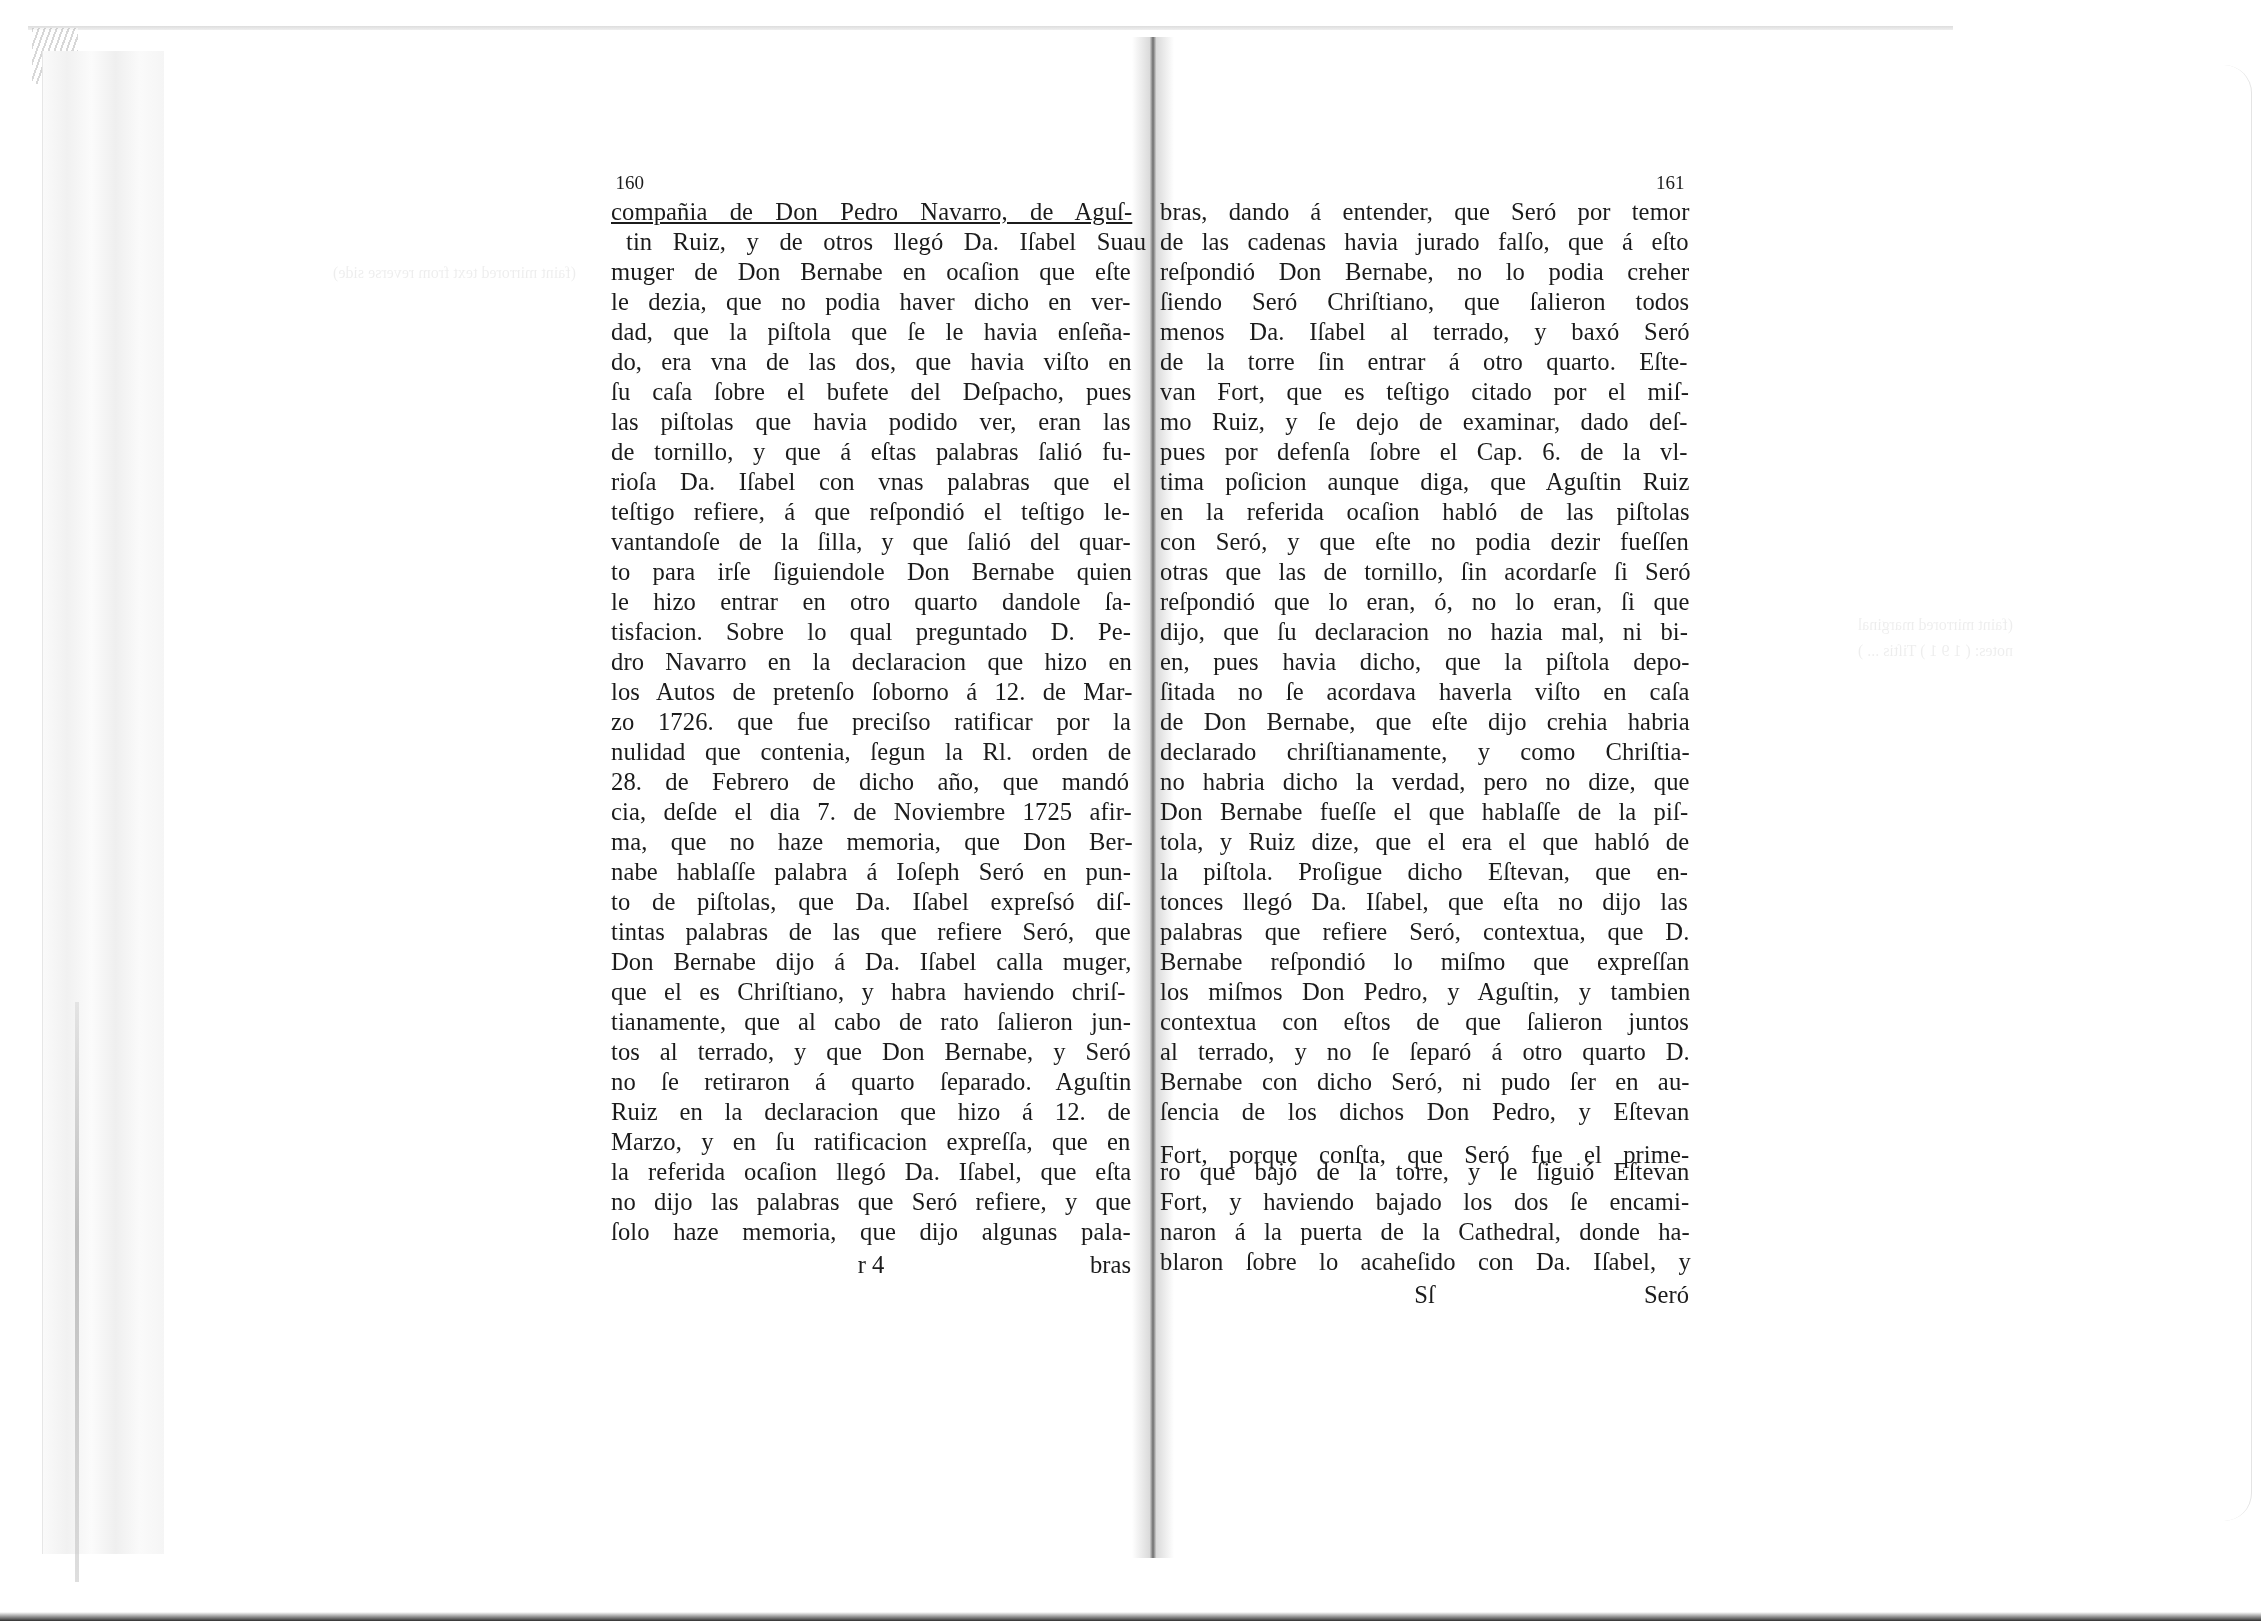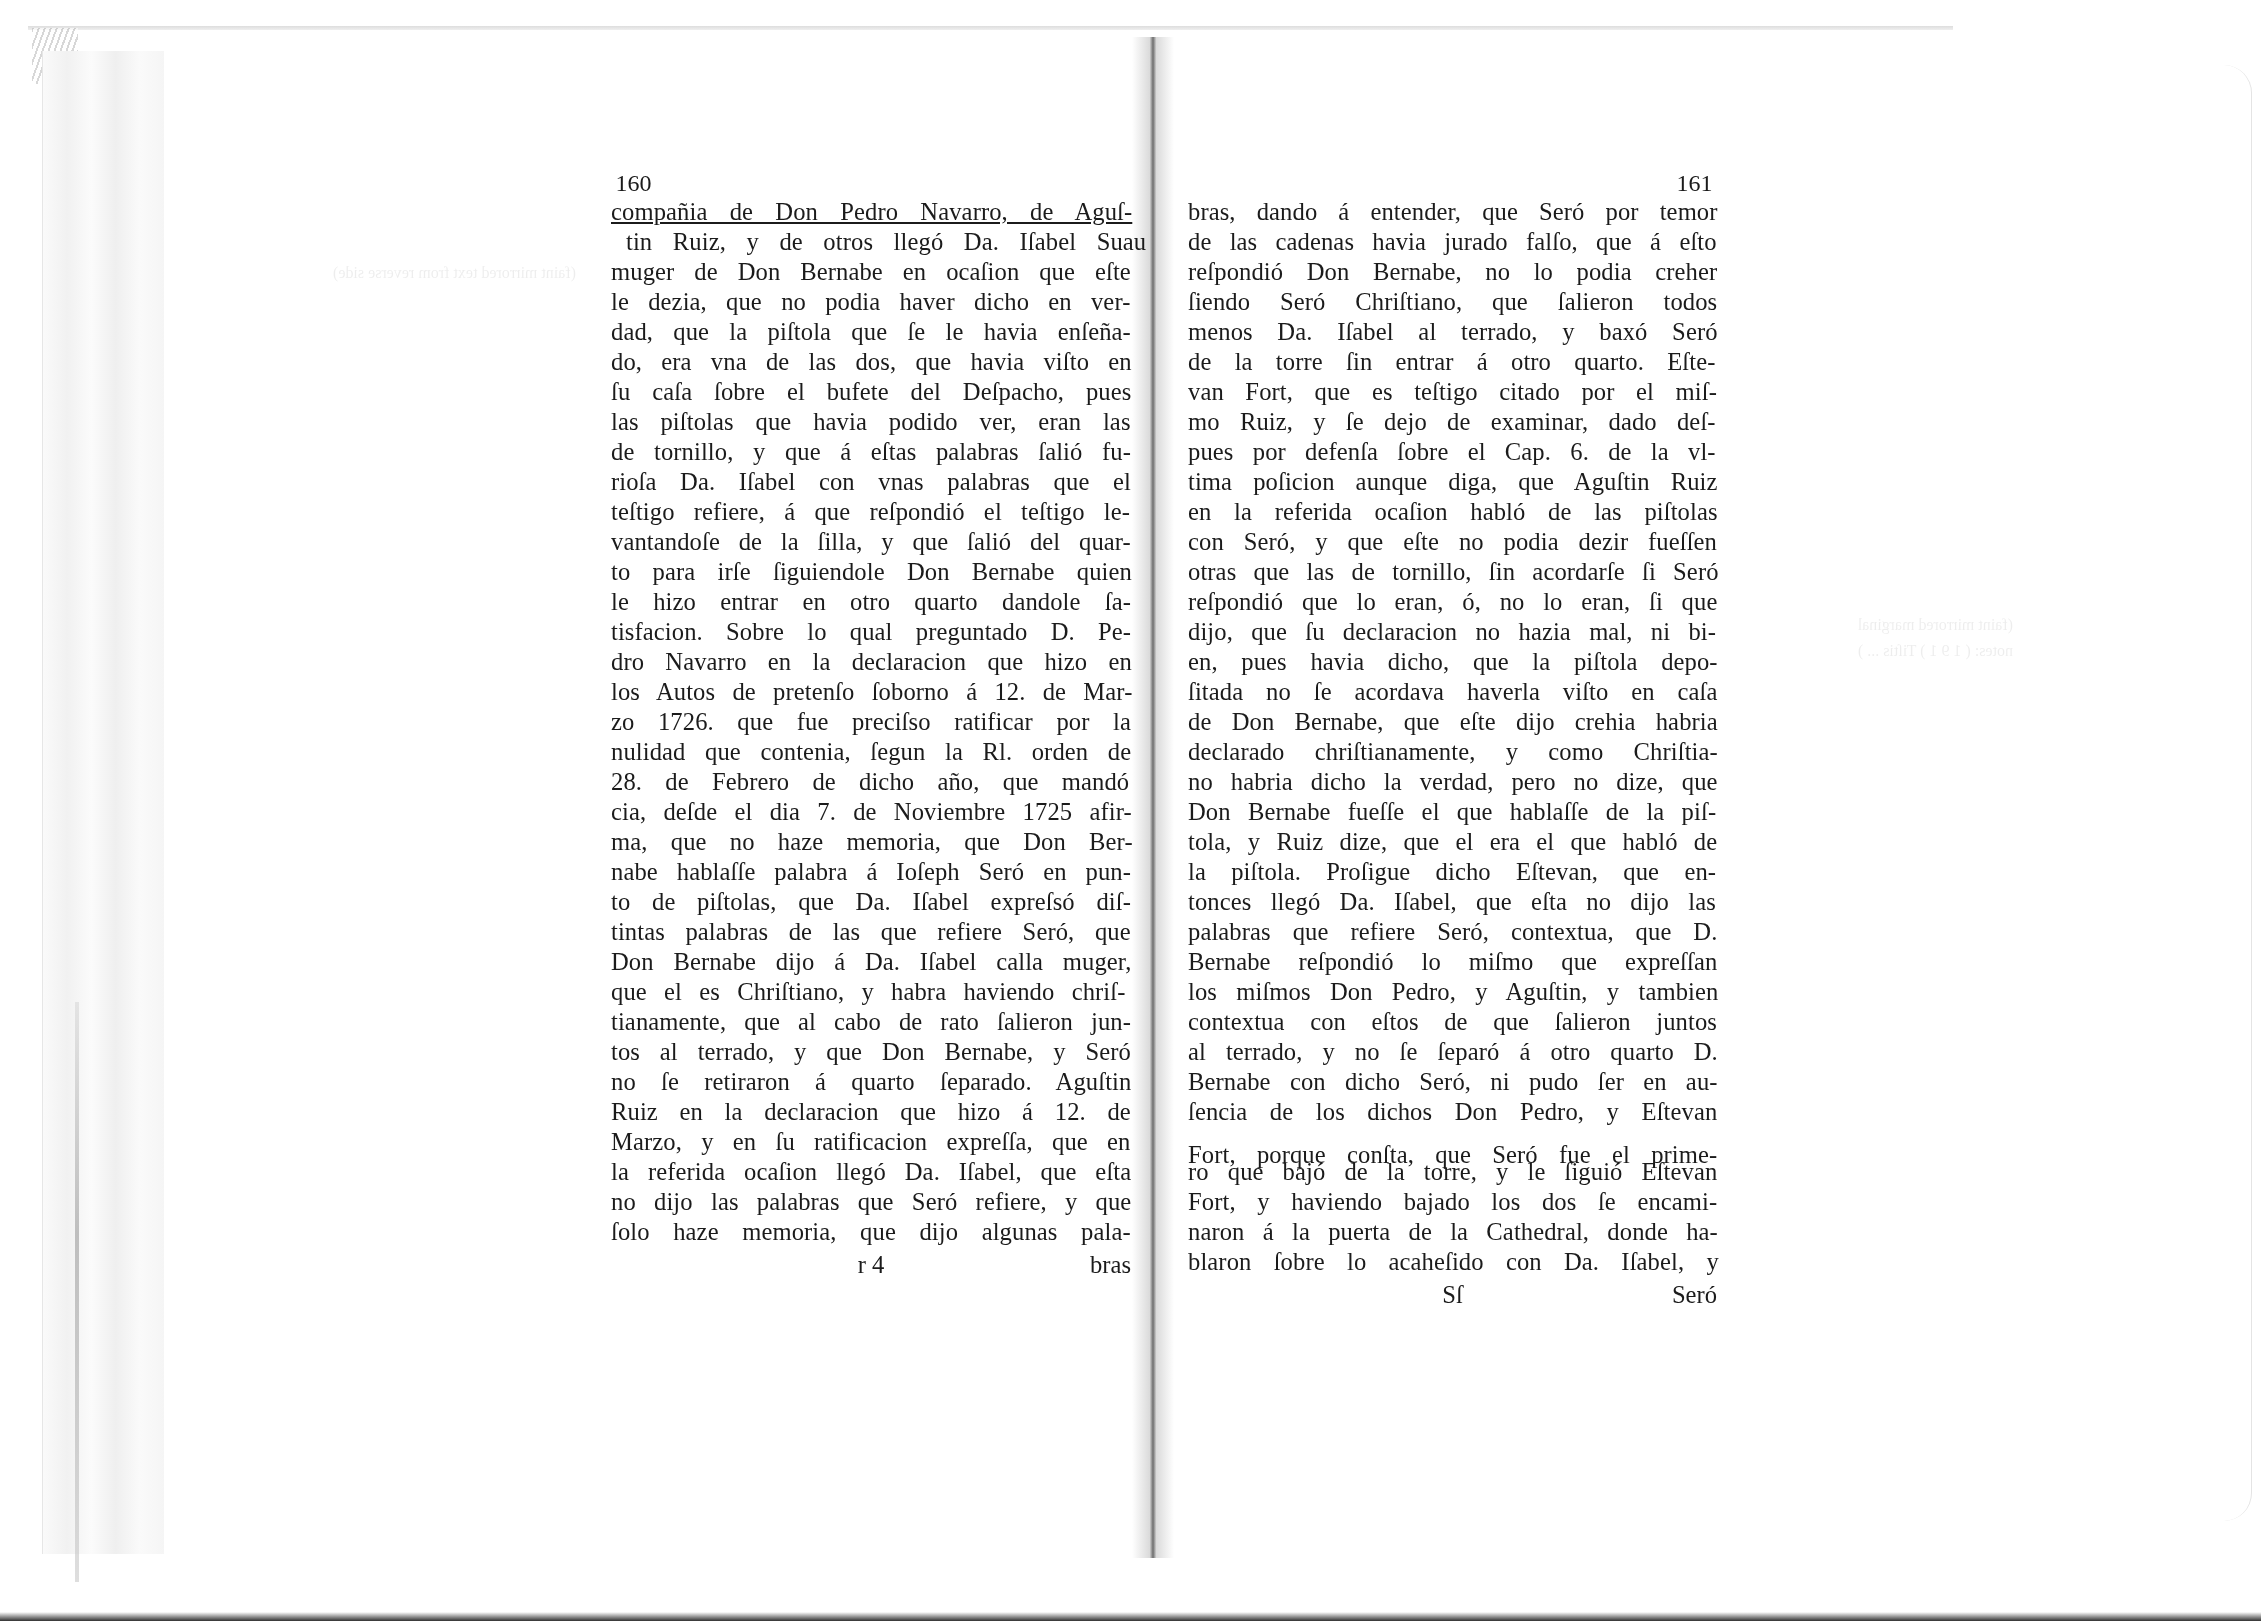--- a/index.html
+++ b/index.html
@@ -77,24 +77,24 @@
   .bleed.left { left: 288px; top: 260px; width: 288px; }
   .bleed.right { left: 1837px; top: 612px; width: 176px; }
 
   
   .page {
     position: absolute;
     color: #1b1b1b;
     font-family: "Liberation Serif", "DejaVu Serif", serif;
   }
   .page.left  { left: 611px; top: 169px; width: 520px; }
-  .page.right { left: 1188px; top: 169px; width: 529px; }
+  .page.right { left: 1160px; top: 169px; width: 529px; }
 
   .folio {
-    font-size: 24px;
+    font-size: 19px;
     line-height: 28px;
     height: 28px;
   }
   .page.left .folio  { text-align: left; padding-left: 4.6px; }
   .page.right .folio { text-align: right; padding-right: 4.6px; }
 
   .lines {
     margin-top: 0;
   }
   .line {

